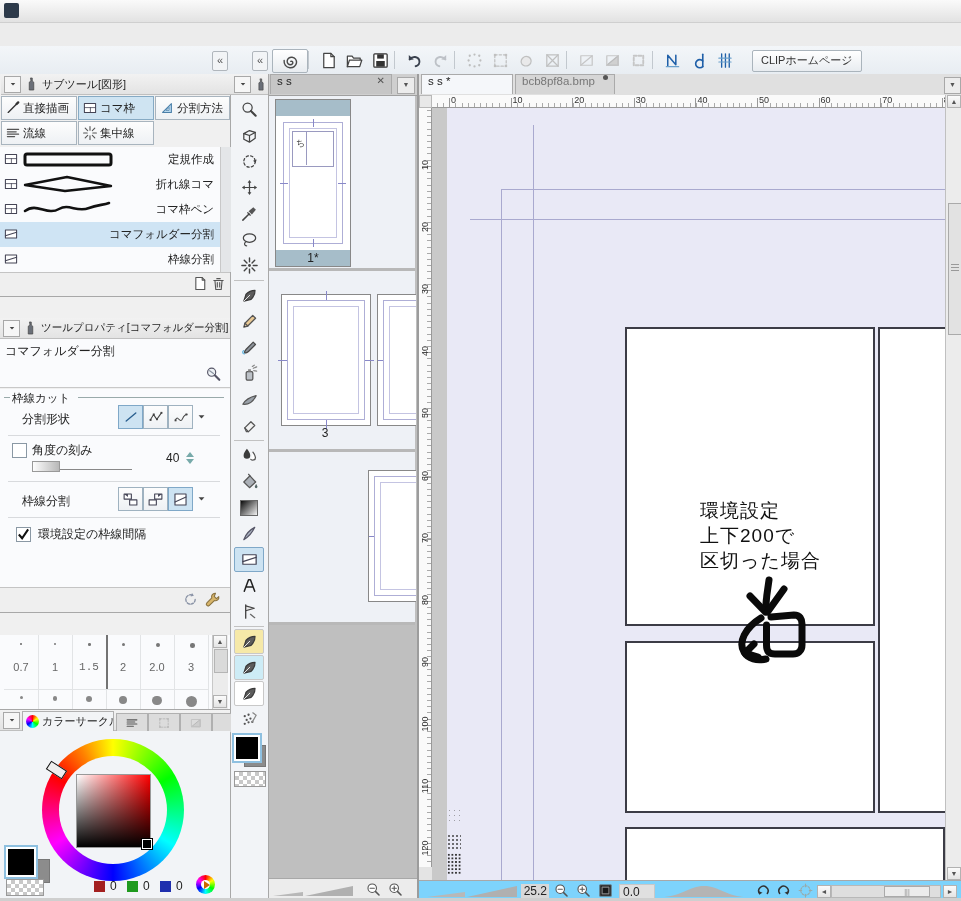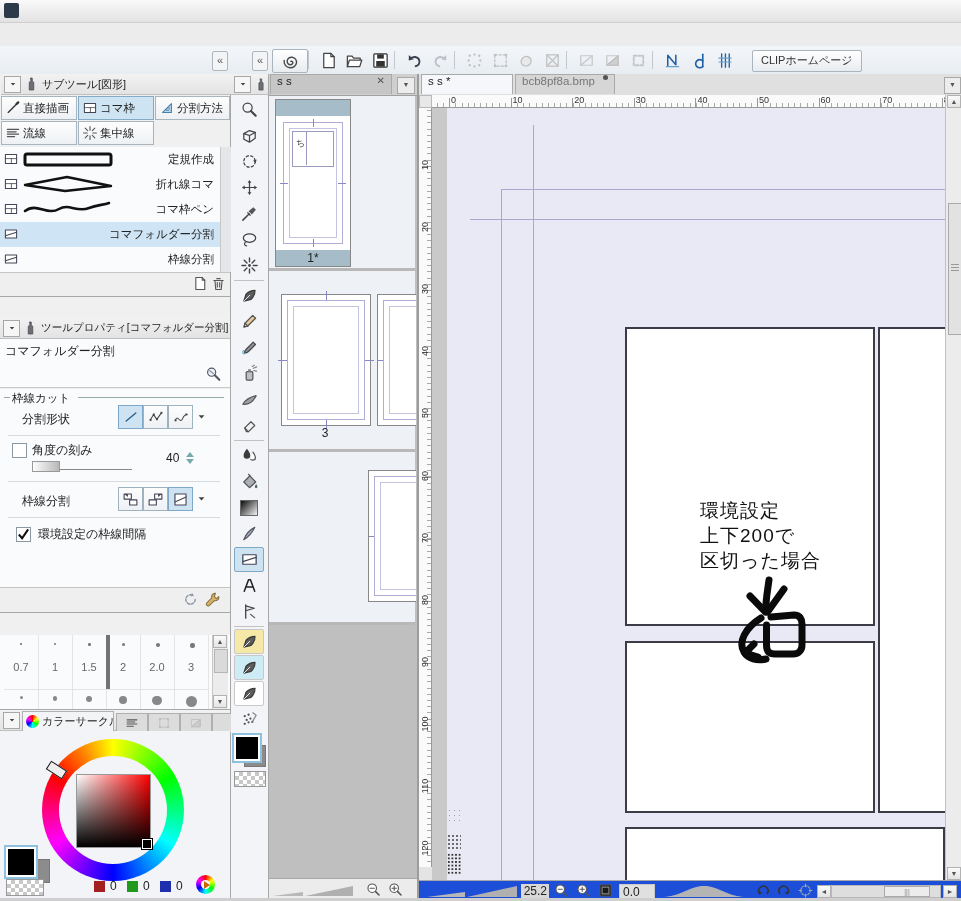--- a/index.html
+++ b/index.html
@@ -422,21 +422,21 @@
         <div class="abs" style="left:4px;top:54px;width:34px;height:20px;border-right:1px solid #e2e4e6;border-top:1px solid #e2e4e6;">
           <span class="abs" style="left:15.5px;top:6px;width:3px;height:3px;background:#888;border-radius:50%;"></span>
         </div>
         <div class="abs" style="left:38px;top:0;width:34px;height:54px;border-right:1px solid #e2e4e6;">
           <span class="abs" style="left:16px;top:8px;width:2.1px;height:2.1px;background:#777;border-radius:50%;"></span>
           <span class="abs" style="left:0;top:26px;width:34px;text-align:center;color:#666;font-size:11px;">1</span>
         </div>
         <div class="abs" style="left:38px;top:54px;width:34px;height:20px;border-right:1px solid #e2e4e6;border-top:1px solid #e2e4e6;">
           <span class="abs" style="left:14.7px;top:6px;width:4.6px;height:4.6px;background:#888;border-radius:50%;"></span>
         </div>
-        <div class="abs" style="left:72px;top:0;width:34px;height:54px;border-right:4px solid #737373;">
+        <div class="abs" style="left:72px;top:0;width:34px;height:54px;border-right:2px solid #737373;font-family:Liberation Mono, monospace;">
           <span class="abs" style="left:16px;top:8px;width:2.7px;height:2.7px;background:#777;border-radius:50%;"></span>
           <span class="abs" style="left:0;top:26px;width:34px;text-align:center;color:#666;font-size:11px;">1.5</span>
         </div>
         <div class="abs" style="left:72px;top:54px;width:34px;height:20px;border-right:1px solid #e2e4e6;border-top:1px solid #e2e4e6;">
           <span class="abs" style="left:13.9px;top:6px;width:6.2px;height:6.2px;background:#888;border-radius:50%;"></span>
         </div>
         <div class="abs" style="left:106px;top:0;width:34px;height:54px;border-right:1px solid #e2e4e6;">
           <span class="abs" style="left:16px;top:8px;width:3.3px;height:3.3px;background:#777;border-radius:50%;"></span>
           <span class="abs" style="left:0;top:26px;width:34px;text-align:center;color:#666;font-size:11px;">2</span>
         </div>
@@ -830,21 +830,21 @@
       </div>
       <div class="abs" style="left:526px;top:21px;width:16px;height:785px;background:#ececec;border-left:1px solid #c0c0c0;box-sizing:border-box;">
         <div class="scroll-arrow" style="left:1px;top:0;">▲</div>
         <div class="abs" style="left:2px;top:108px;width:12px;height:130px;background:#e2e2e2;border:1px solid #aaa;">
           <div style="margin:60px 2px 0;border-top:1px solid #999;"></div>
           <div style="margin:2px 2px 0;border-top:1px solid #999;"></div>
           <div style="margin:2px 2px 0;border-top:1px solid #999;"></div>
         </div>
         <div class="scroll-arrow" style="left:1px;top:772px;">▼</div>
       </div>
-      <div class="abs" style="left:0;top:806px;width:542px;height:21px;background:#1d4ed8;border-top:1px solid #a8a8a8;">
+      <div class="abs" style="left:0;top:806px;width:542px;height:21px;background:#7dd3fc;border-top:1px solid #a8a8a8;">
         <svg class="abs" style="left:8px;top:5px;" width="92" height="12" viewBox="0 0 92 12">
           <polygon points="0,11 38,11 38,6" fill="#b8b8b8"></polygon>
           <polygon points="40,11 90,11 90,0" fill="#b0b0b0"></polygon>
         </svg>
         <span class="abs" style="left:102px;top:3px;width:28px;height:15px;background:#d8d8d8;text-align:right;padding-right:2px;box-sizing:border-box;">25.2</span>
         <span class="abs" style="left:134px;top:1px;">
           <svg class="ic" style="width:17px;height:17px" viewBox="0 0 20 20">
             <circle cx="8.5" cy="8.5" r="5" fill="#fff" stroke="#555"></circle>
             <path d="M6 8.5h5" stroke="#555"></path>
             <path d="M12.5 12.5l4 4" stroke="#555" stroke-width="1.8"></path>

